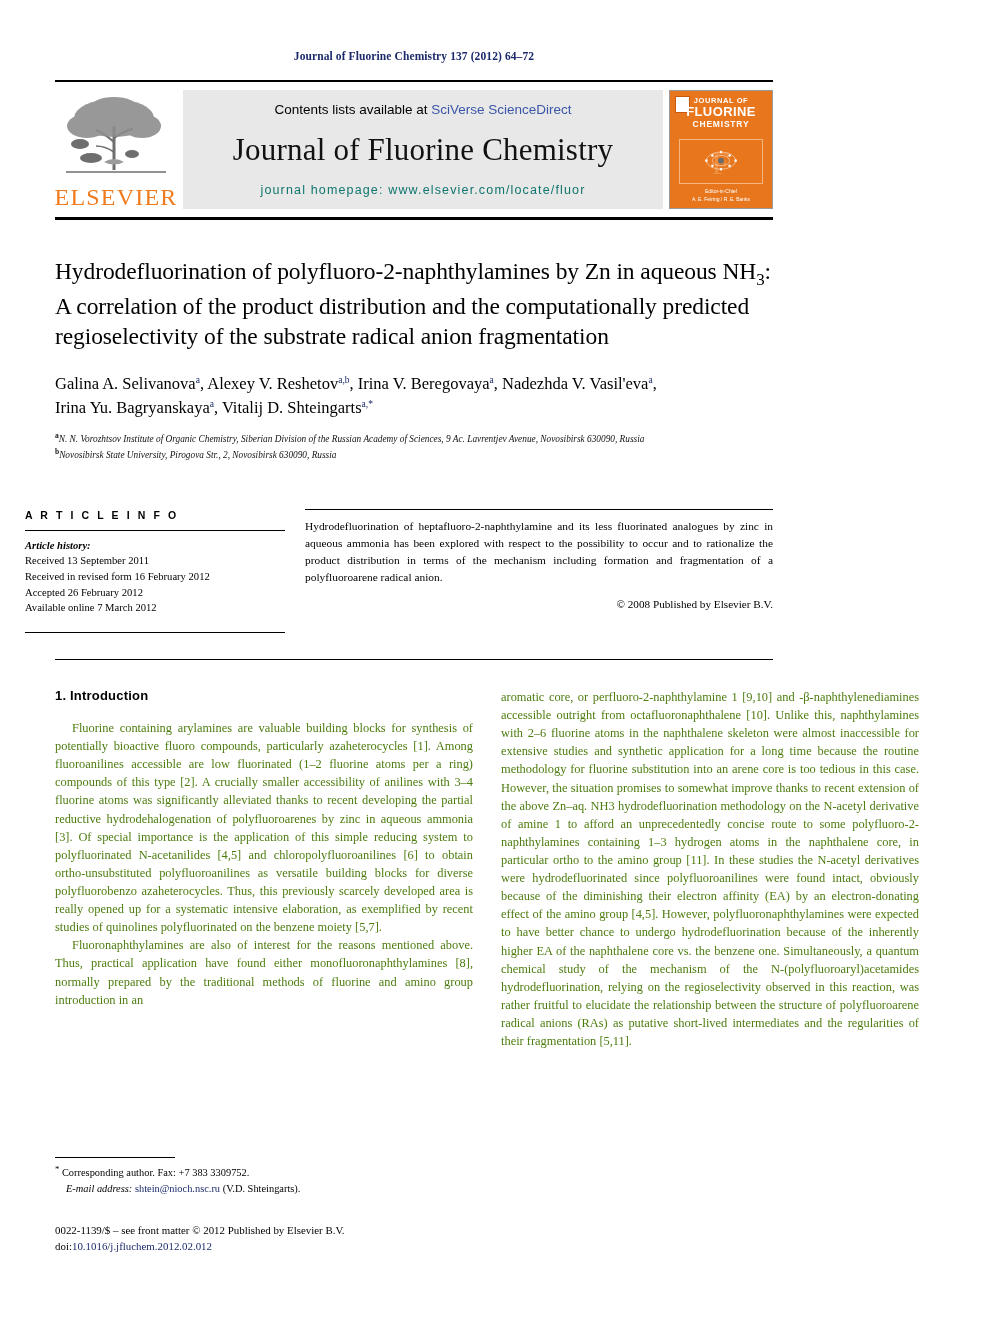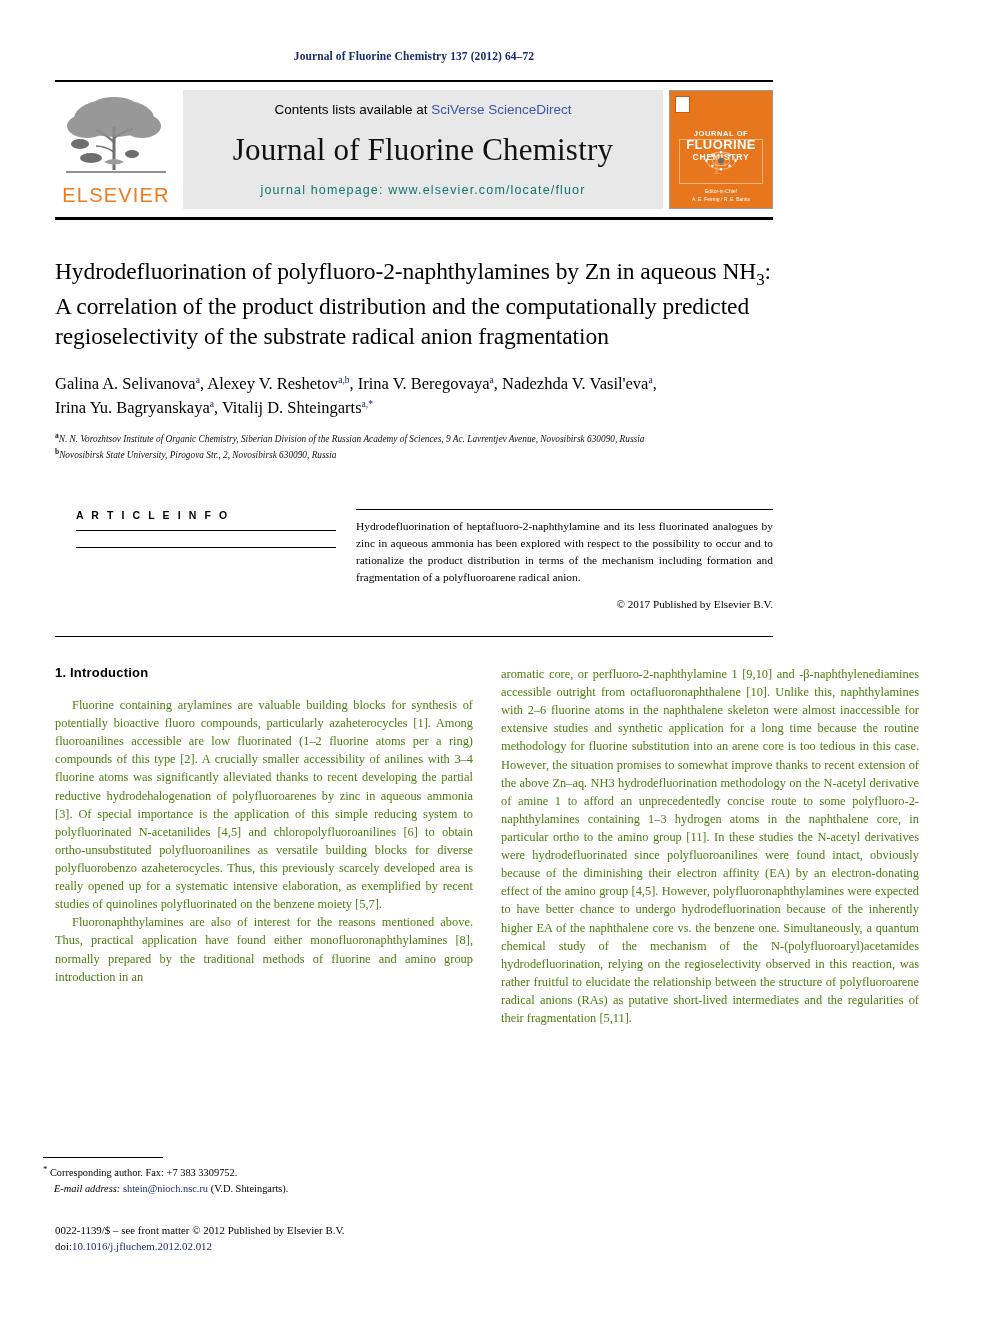--- a/index.html
+++ b/index.html
@@ -59,22 +59,22 @@
     flex-direction: column;
     align-items: center;
     justify-content: flex-start;
     padding-top: 4px;
   }
   .elsevier-tree {
     width: 112px;
     height: 92px;
   }
   .elsevier-word {
-    font-family: Liberation Sans, sans-serif;
-    font-size: 20px;
+    font-family: Liberation Serif, serif;
+    font-size: 24px;
     letter-spacing: 1.2px;
     color: #f07b1d;
     font-weight: normal;
     line-height: 1;
     margin-top: 1px;
   }
   .masthead-center {
     flex: 1 1 auto;
     background: #e8e8e8;
     margin: 2px 6px 2px 6px;
@@ -110,21 +110,20 @@
     margin: 2px 0 2px 0;
     border: 1px solid #9a9a9a;
     background: #e8761d;
     position: relative;
     overflow: hidden;
   }
   .cover-head {
     position: absolute;
     top: 6px; left: 0; right: 0;
     text-align: center;
-    margin-top: 33px;
   }
   .cover-mini-logo {
     position: absolute;
     top: 5px; left: 5px;
     width: 13px; height: 15px;
     background: #fff;
     border: 1px solid #c75a0c;
   }
   .cover-l1 {
     font-family: "Liberation Sans", sans-serif;
@@ -183,21 +182,21 @@
     font-family: "Liberation Serif", serif;
     font-style: italic;
     font-size: 9.3px;
     line-height: 1.55;
     color: #111;
   }
   .affiliations sup { font-style: normal; font-weight: bold; font-size: 7.5px; }
 
   
   .infowrap {
-    margin: 46px 55px 0 76px;
+    margin: 46px 55px 0 25px;
     display: flex;
     gap: 0;
   }
   .col-info {
     width: 260px;
     flex: 0 0 260px;
   }
   .col-abstract {
     flex: 1 1 auto;
     padding-left: 20px;
@@ -254,21 +253,21 @@
     text-align: justify;
     text-indent: 17px;
     color: #4d7c0f;
   }
   p.body-p.noindent { text-indent: 0; }
   .ital { font-style: italic; }
 
   
   .footnote {
     position: absolute;
-    left: 43px;
+    left: 55px;
     top: 1157px;
     width: 418px;
   }
   .fn-rule { border-top: 1.3px solid #000; width: 120px; }
   .fn-body {
     font-size: 10.4px;
     line-height: 1.45;
     padding-top: 5px;
   }
   .fn-body .ind { padding-left: 11px; }
@@ -383,27 +382,34 @@
       <div><sup>a</sup><span>N. N. Vorozhtsov Institute of Organic Chemistry, Siberian Division of the Russian Academy of Sciences, 9 Ac. Lavrentjev Avenue, Novosibirsk 630090, Russia</span></div>
       <div><sup>b</sup><span>Novosibirsk State University, Pirogova Str., 2, Novosibirsk 630090, Russia</span></div>
     </div>
   </div>
 
   <div class="infowrap">
 
     <div class="col-info">
       <div class="sec-label">A R T I C L E  I N F O</div>
       <div class="rule-thin"></div>
+      <div class="info-group">
+        <div class="it">Article history:</div>
+        <div>Received 13 September 2011</div>
+        <div>Received in revised form 16 February 2012</div>
+        <div>Accepted 26 February 2012</div>
+        <div>Available online 7 March 2012</div>
+      </div>
       <div class="kw-rule"></div>
     </div>
 
     <div class="col-abstract">
       <div class="rule-thin-ab"></div>
       <div class="abstract-body">Hydrodefluorination of heptafluoro-2-naphthylamine and its less fluorinated analogues by zinc in aqueous ammonia has been explored with respect to the possibility to occur and to rationalize the product distribution in terms of the mechanism including formation and fragmentation of a polyfluoroarene radical anion.</div>
-      <div class="copyright">© 2017 Published by Elsevier B.V.</div>
+      <div class="copyright">© 2008 Published by Elsevier B.V.</div>
     </div>
 
   </div>
 
   <div class="info-divider-bottom"></div>
 
   <div class="body-cols">
 
     <div class="bcol">
       <h2 class="section-title">1. Introduction</h2>

